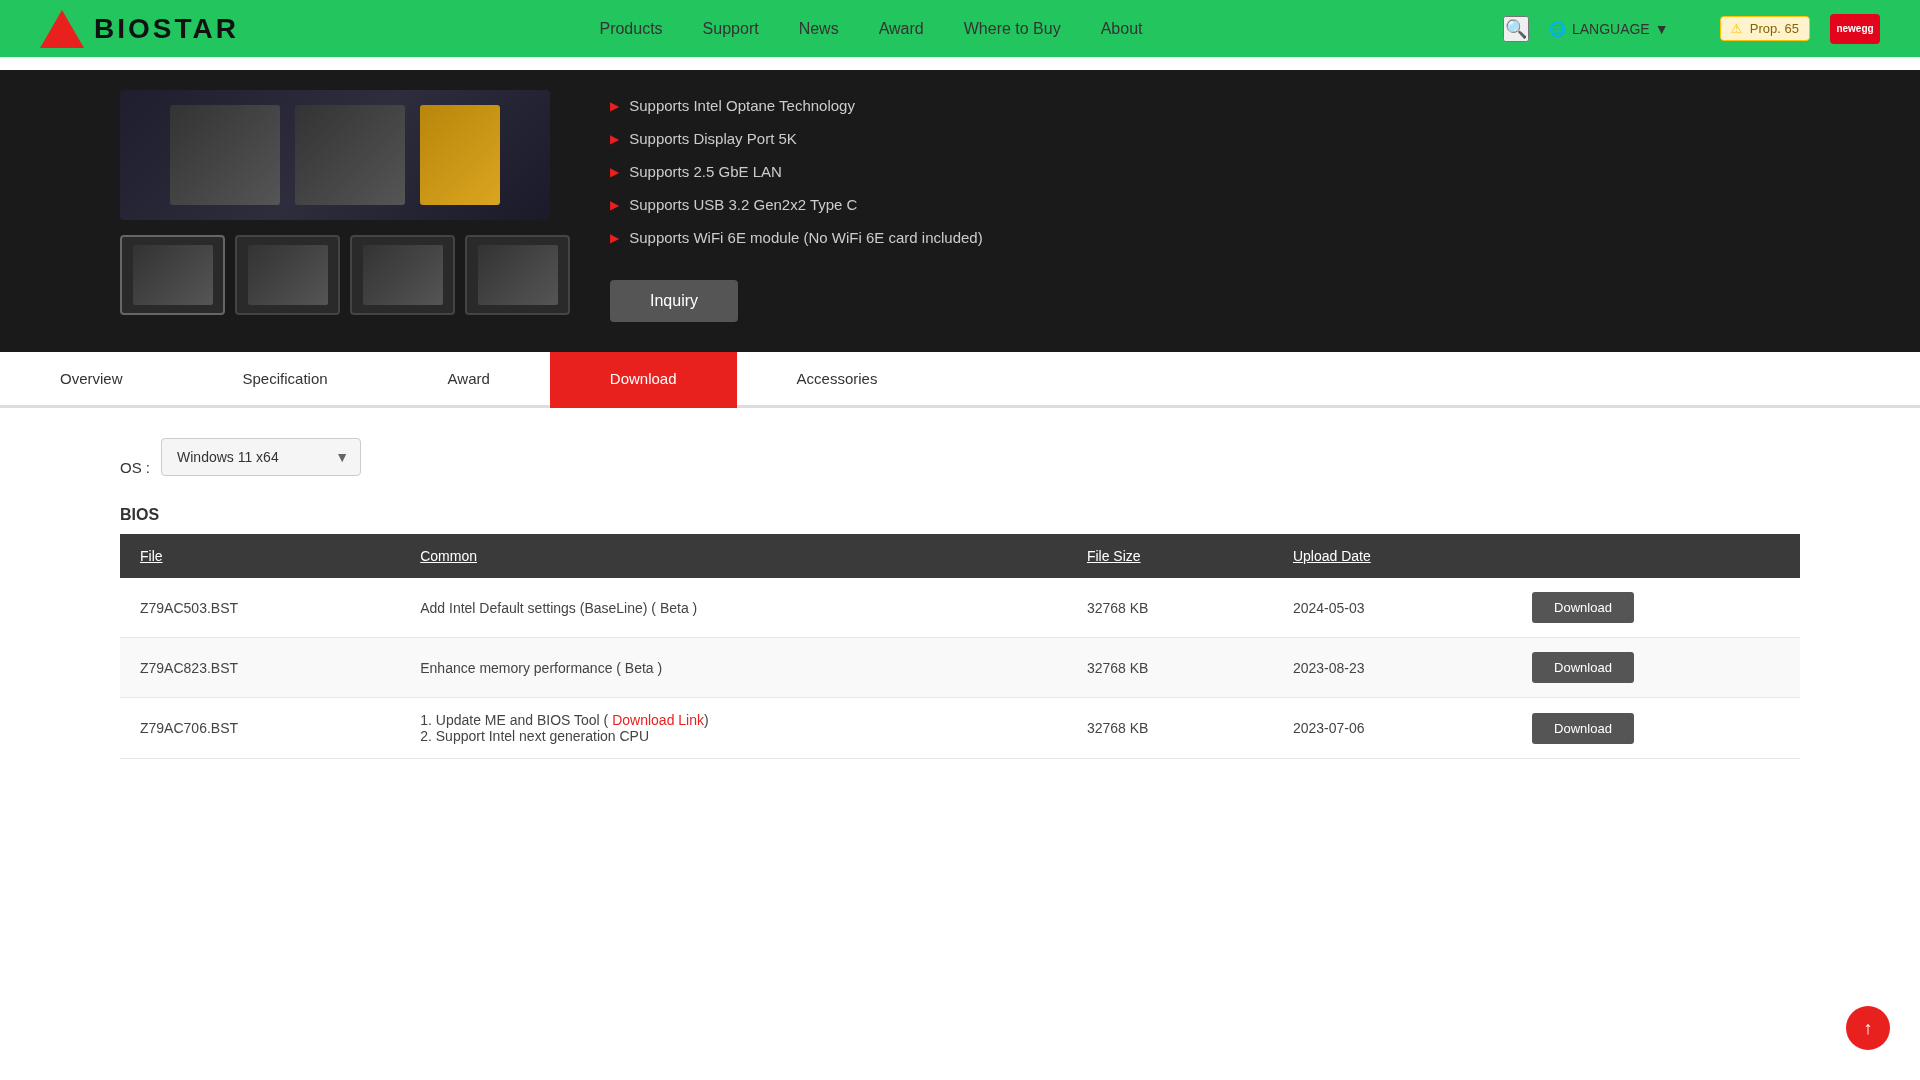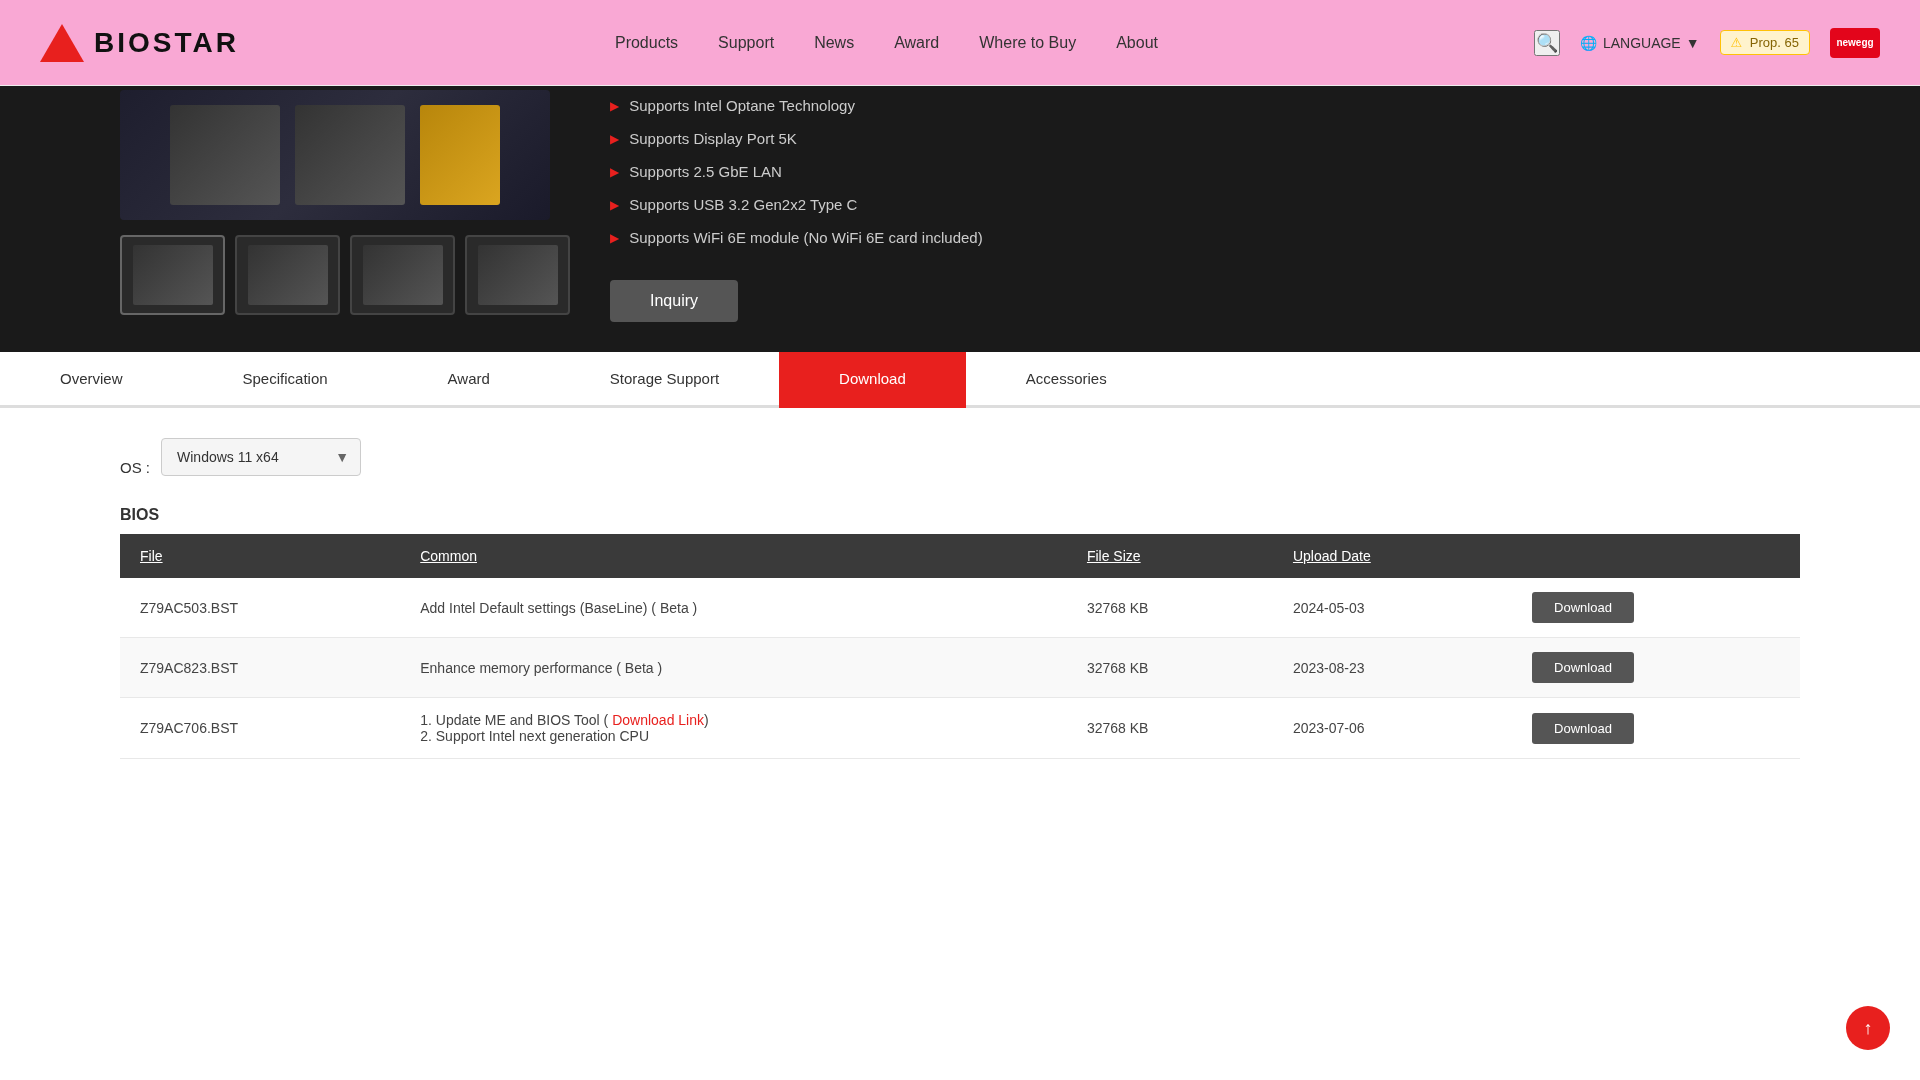--- a/index.html
+++ b/index.html
@@ -1,33 +1,33 @@
 <!DOCTYPE html>
 <html><head>
   <meta charset="utf-8">
   <style>
     * { margin: 0; padding: 0; box-sizing: border-box; }
     body { font-family: Arial, sans-serif; background: #fff; color: #333; font-size: 14px; width: 1920px; min-height: 1080px; overflow-x: hidden; }
 
     
     .header {
-      position: fixed; top: 0; left: 0; right: 0; height: 86px;
-      background: #f9a8d4; border-bottom: 1px solid #eee;
+      position: fixed; top: 0; left: 0; right: 0; height: 58px;
+      background: #22c55e; border-bottom: 1px solid #eee;
       display: flex; align-items: center; justify-content: space-between;
       padding: 0 40px; z-index: 100;
     }
     .logo-area { display: flex; align-items: center; gap: 10px; }
     .logo-triangle { width: 0; height: 0; border-left: 22px solid transparent; border-right: 22px solid transparent; border-bottom: 38px solid #e8201e; }
     .logo-text { font-size: 28px; font-weight: 900; letter-spacing: 3px; color: #111; }
     .nav { display: flex; align-items: center; gap: 40px; }
     .nav-item { font-size: 16px; color: #333; cursor: pointer; text-decoration: none; }
     .nav-right { display: flex; align-items: center; gap: 20px; }
     .search-icon-btn { font-size: 18px; cursor: pointer; color: #333; }
     .lang-btn { display: flex; align-items: center; gap: 5px; font-size: 14px; cursor: pointer; color: #333; }
-    .prop-badge { background: #fff3cd; border: 1px solid #ffc107; border-radius: 4px; padding: 4px 10px; font-size: 13px; color: #856404; cursor: pointer; }
+    .prop-badge { background: #fff3cd; border: 1px solid #ffc107; border-radius: 4px; padding: 4px 10px; font-size: 13px; color: #856404; cursor: pointer; margin-left: 31px; }
     .prop-icon { color: #ffc107; margin-right: 4px; }
     .newegg-logo { width: 50px; height: 30px; background: #e3051b; border-radius: 4px; display: flex; align-items: center; justify-content: center; color: #fff; font-size: 10px; font-weight: bold; }
 
     
     .main { margin-top: 70px; }
 
     
     .product-top {
       background: #1a1a1a; padding: 20px 120px 30px; display: flex; gap: 40px;
     }
@@ -185,21 +185,20 @@
         </li>
       </ul>
       <button class="inquiry-btn">Inquiry</button>
     </div>
   </section>
 
   <nav class="tab-nav">
     <button class="tab-item">Overview</button>
     <button class="tab-item">Specification</button>
     <button class="tab-item">Award</button>
-    <button class="tab-item">Storage Support</button>
     <button class="tab-item active">Download</button>
     <button class="tab-accessories">Accessories</button>
   </nav>
 
   <section class="download-section">
 
     <div class="os-row">
       <span class="os-label">OS :</span>
       <div class="os-select-wrapper">
         <select class="os-select">

